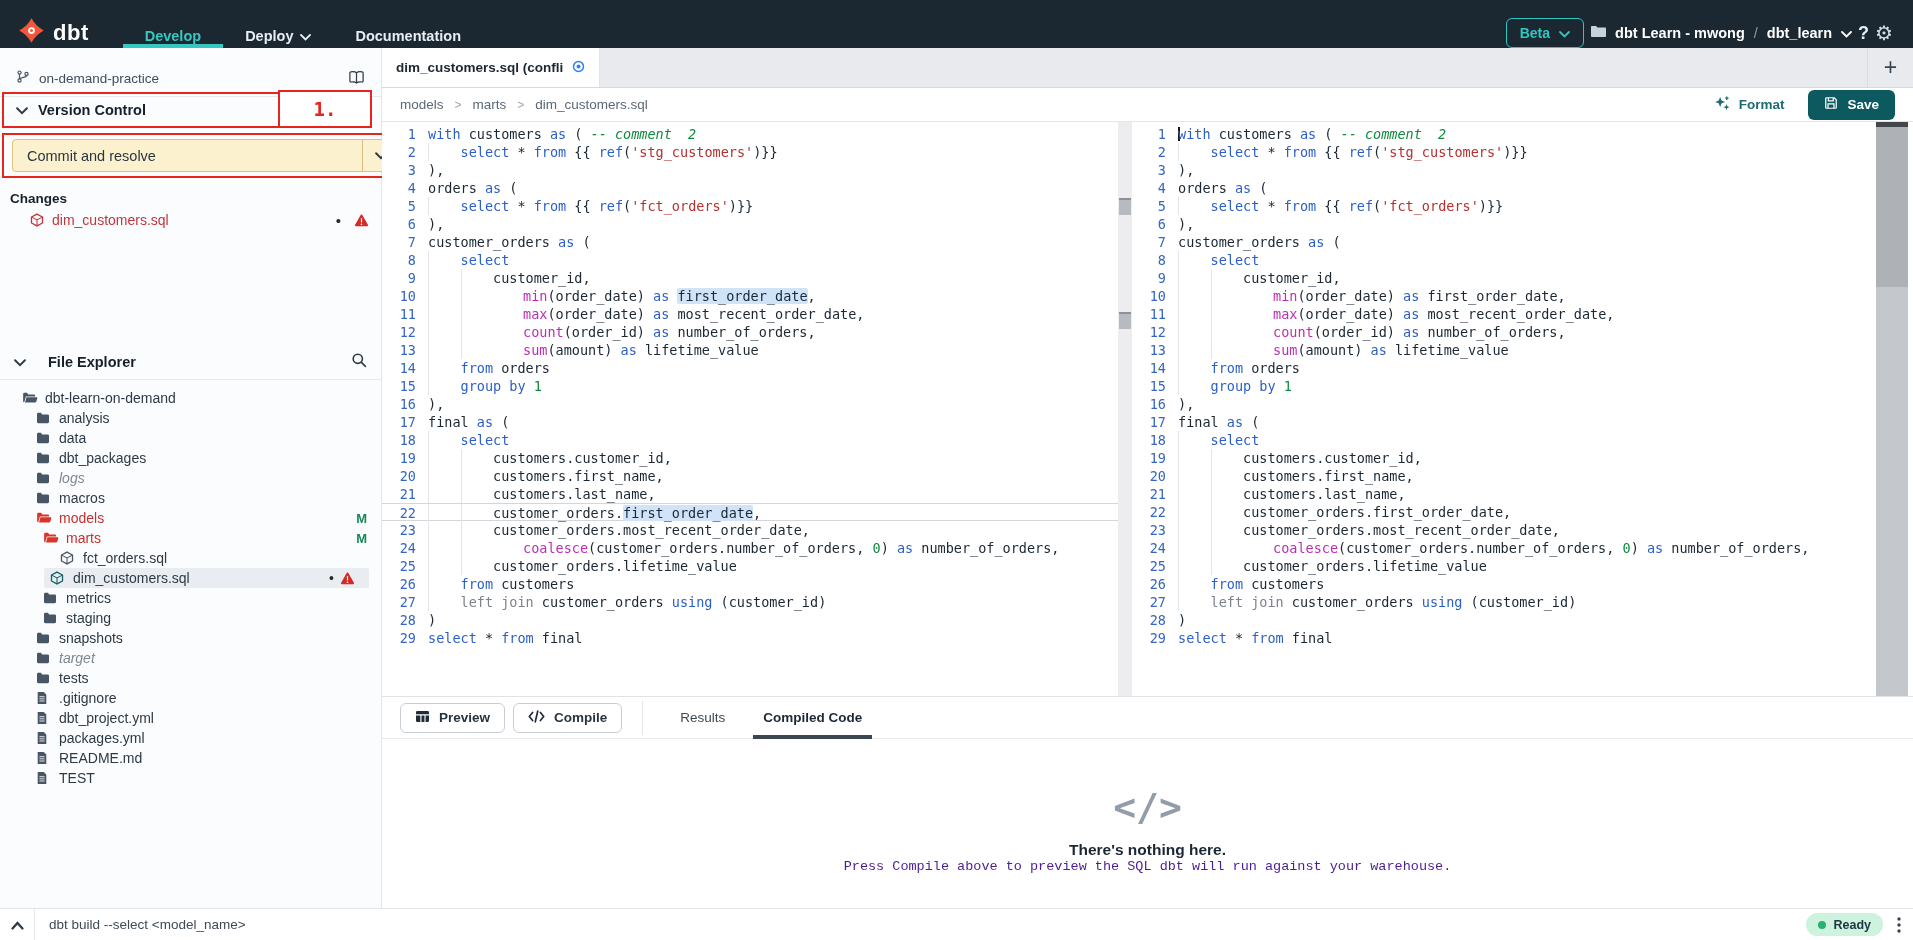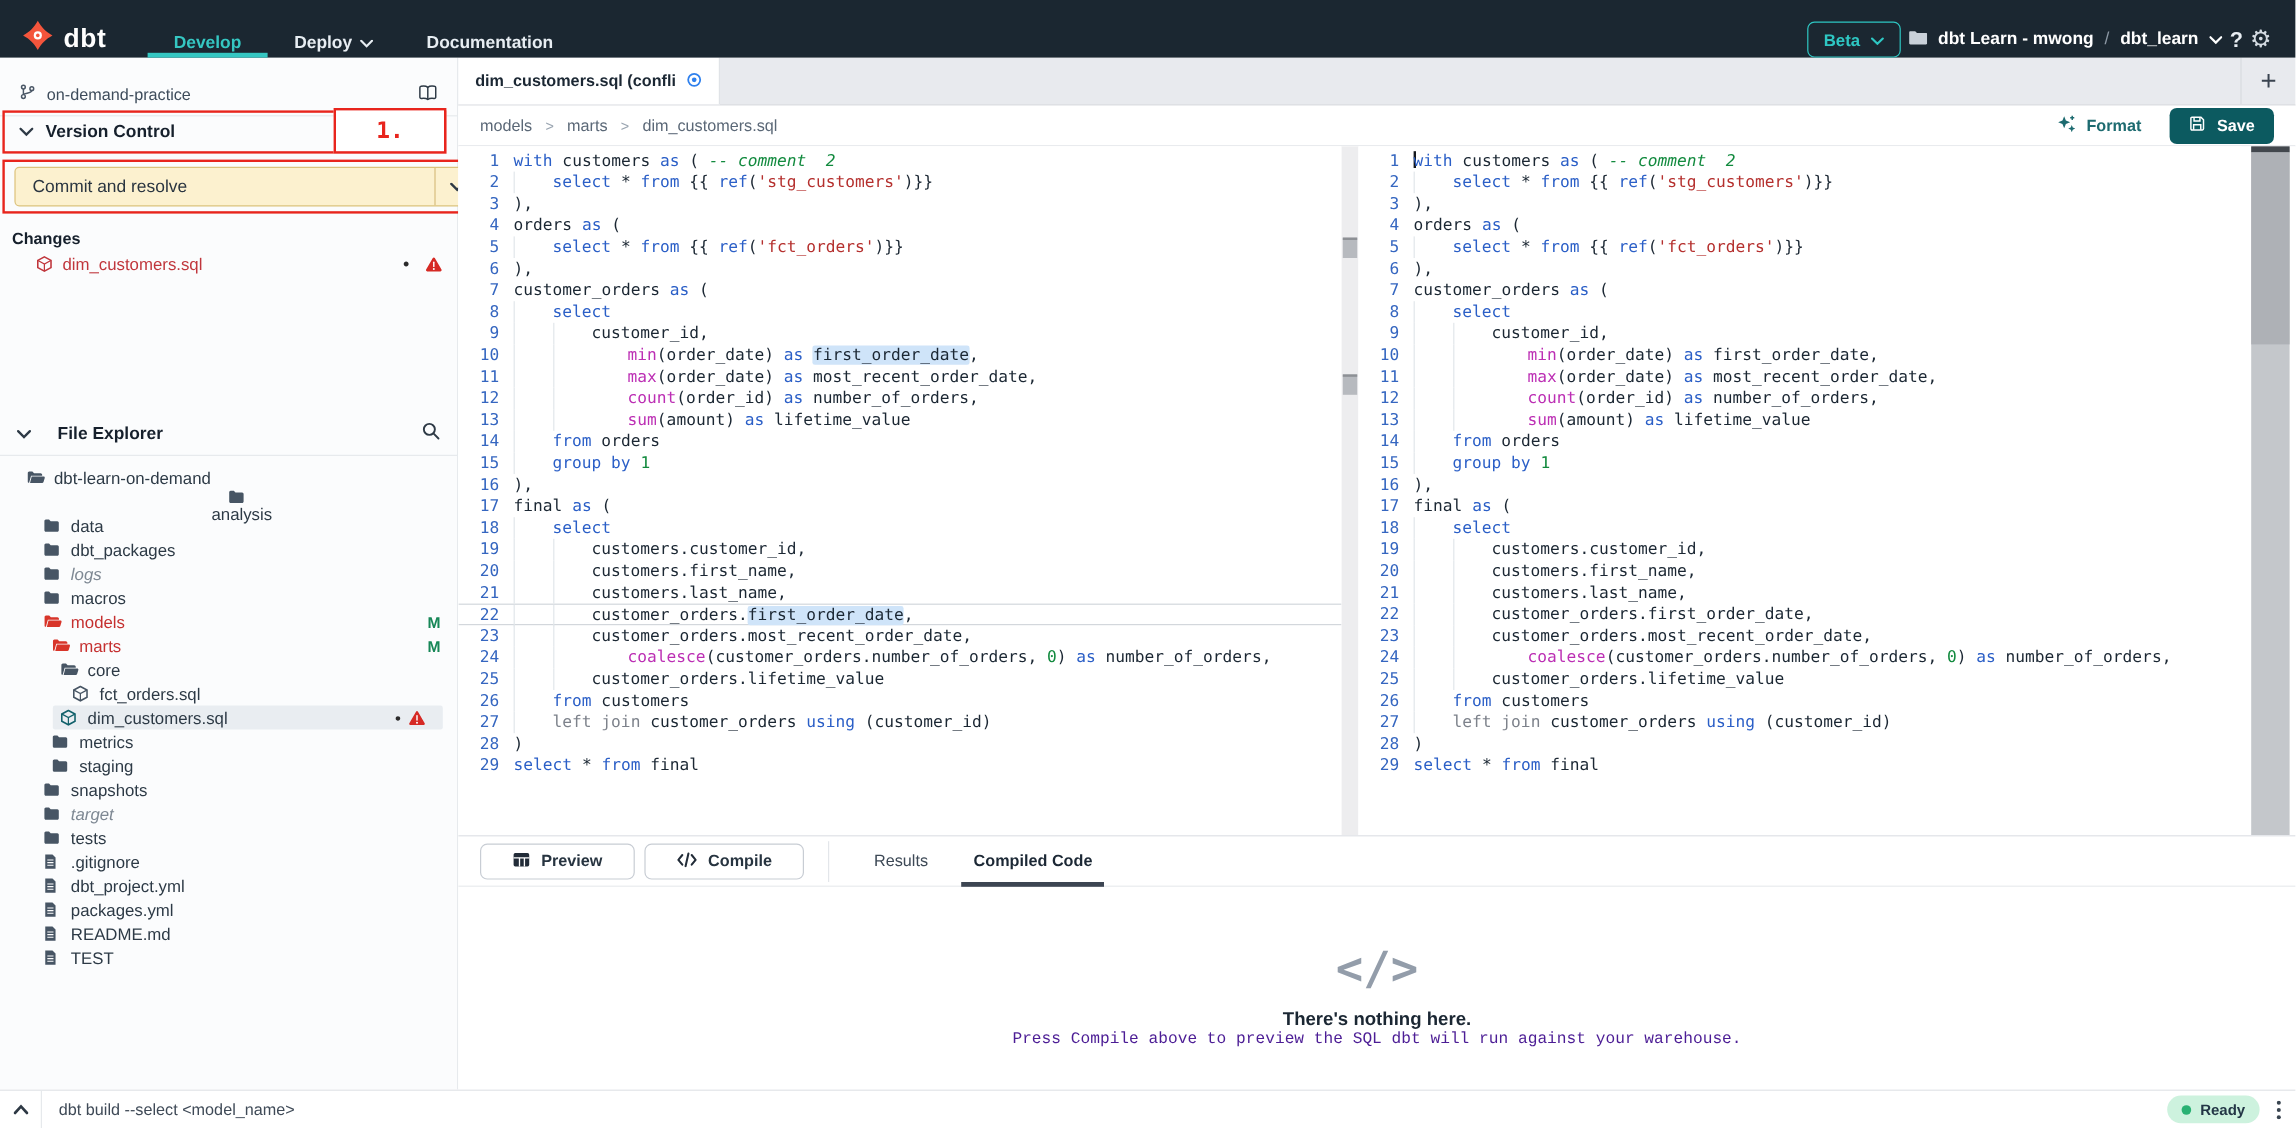--- a/index.html
+++ b/index.html
@@ -86,21 +86,21 @@
   .tk-cm  { color:#128a3e;font-style:italic; }
   .tk-num { color:#128a3e; }
   .tk-gry { color:#7d828b; }
   .tk-hl  { background:#cfe4f9; border-radius:2px; }
   #code-right .tk-hl { background:transparent; }
   .caret { display:inline-block; width:1.5px; height:14px; background:#15181c; vertical-align:-2px; margin-right:-1.5px; }
 
   
   .results { position:absolute; left:0; right:0; top:648px; bottom:0; background:#fff; border-top:1px solid #dfe2e6; }
   .rtoolbar { height:42px; display:flex; align-items:center; padding-left:18px; border-bottom:1px solid #e9ebee; }
-  .rbtn { height:30px; border:1px solid #c8cdd4; border-radius:6px; background:#fff; display:flex; align-items:center; gap:9px; padding:0 26px; font-size:13.5px; font-weight:600; color:#273440; margin-right:8px; font-family:inherit; cursor:pointer; }
+  .rbtn { height:30px; border:1px solid #c8cdd4; border-radius:6px; background:#fff; display:flex; align-items:center; gap:9px; padding:0 14px; font-size:13.5px; font-weight:600; color:#273440; margin-right:8px; font-family:inherit; cursor:pointer; }
   .rdivider { width:1px; height:34px; background:#e3e6ea; margin:0 18px 0 12px; }
   .rtab { position:relative; height:42px; display:flex; align-items:center; padding:0 4px; margin:0 15px; font-size:13.5px; color:#3d4956; cursor:pointer; }
   .rtab.active { color:#1c2835; font-weight:600; }
   .rtab.active::after { content:""; position:absolute; left:-6px; right:-6px; bottom:0; height:4px; background:#3c4552; }
   .empty { position:absolute; left:0; right:0; top:88px; text-align:center; }
   .empty .eicon { font-family:"DejaVu Sans Mono",monospace; font-size:38px; font-weight:bold; color:#939daa; }
   .empty .etitle { margin-top:12px; font-size:15.5px; font-weight:700; color:#1b2733; }
   .empty .esub { margin-top:0; font-size:13.5px; color:#4c1d95;font-family:Liberation Mono, monospace; }
 
   
@@ -234,21 +234,21 @@
       <div class="trow" style="padding-left: 22px;">
         <span class="ticon">
           <svg width="16" height="12" viewBox="0 0 18 14">
             <path d="M1 2.5C1 1.7 1.6 1 2.4 1h3.1l1.6 1.8h6.4c.8 0 1.5.7 1.5 1.5v1H4.2L2.3 12H2c-.6 0-1-.5-1-1z" fill="#475564"></path>
             <path d="M4.8 6h11.7c.7 0 1.2.7 1 1.3l-1.2 4c-.2.6-.7 1-1.3 1H3.2z" fill="#475564"></path>
           </svg>
         </span>
         <span class="tlabel">dbt-learn-on-demand</span>
         <span class="sp"></span>
       </div>
-      <div class="trow" style="padding-left: 36px; flex-direction: column;">
+      <div class="trow" style="padding-left: 36px;">
         <span class="ticon">
           <svg width="14" height="12" viewBox="0 0 16 14">
             <path d="M1 2.5c0-.8.6-1.5 1.4-1.5h3.1l1.6 1.8h6.5c.8 0 1.4.7 1.4 1.5v7.2c0 .8-.6 1.5-1.4 1.5H2.4c-.8 0-1.4-.7-1.4-1.5z" fill="#475564"></path>
           </svg>
         </span>
         <span class="tlabel">analysis</span>
         <span class="sp"></span>
       </div>
       <div class="trow" style="padding-left: 36px;">
         <span class="ticon">
@@ -300,30 +300,20 @@
       <div class="trow red" style="padding-left: 43px;">
         <span class="ticon">
           <svg width="16" height="12" viewBox="0 0 18 14">
             <path d="M1 2.5C1 1.7 1.6 1 2.4 1h3.1l1.6 1.8h6.4c.8 0 1.5.7 1.5 1.5v1H4.2L2.3 12H2c-.6 0-1-.5-1-1z" fill="#d8352a"></path>
             <path d="M4.8 6h11.7c.7 0 1.2.7 1 1.3l-1.2 4c-.2.6-.7 1-1.3 1H3.2z" fill="#d8352a"></path>
           </svg>
         </span>
         <span class="tlabel">marts</span>
         <span class="sp"></span>
         <span class="tbadge">M</span>
-      </div>
-      <div class="trow" style="padding-left: 50px;">
-        <span class="ticon">
-          <svg width="16" height="12" viewBox="0 0 18 14">
-            <path d="M1 2.5C1 1.7 1.6 1 2.4 1h3.1l1.6 1.8h6.4c.8 0 1.5.7 1.5 1.5v1H4.2L2.3 12H2c-.6 0-1-.5-1-1z" fill="#475564"></path>
-            <path d="M4.8 6h11.7c.7 0 1.2.7 1 1.3l-1.2 4c-.2.6-.7 1-1.3 1H3.2z" fill="#475564"></path>
-          </svg>
-        </span>
-        <span class="tlabel">core</span>
-        <span class="sp"></span>
       </div>
       <div class="trow" style="padding-left: 60px;">
         <span class="ticon">
           <svg width="14" height="14" viewBox="0 0 16 16">
             <path d="M8 1.2 14.3 4.6v6.8L8 14.8 1.7 11.4V4.6Z" fill="none" stroke="#475564" stroke-width="1.5"></path>
             <path d="M1.9 4.7 8 8l6.1-3.3M8 8v6.5" stroke="#475564" stroke-width="1.2" fill="none"></path>
           </svg>
         </span>
         <span class="tlabel">fct_orders.sql</span>
         <span class="sp"></span>

